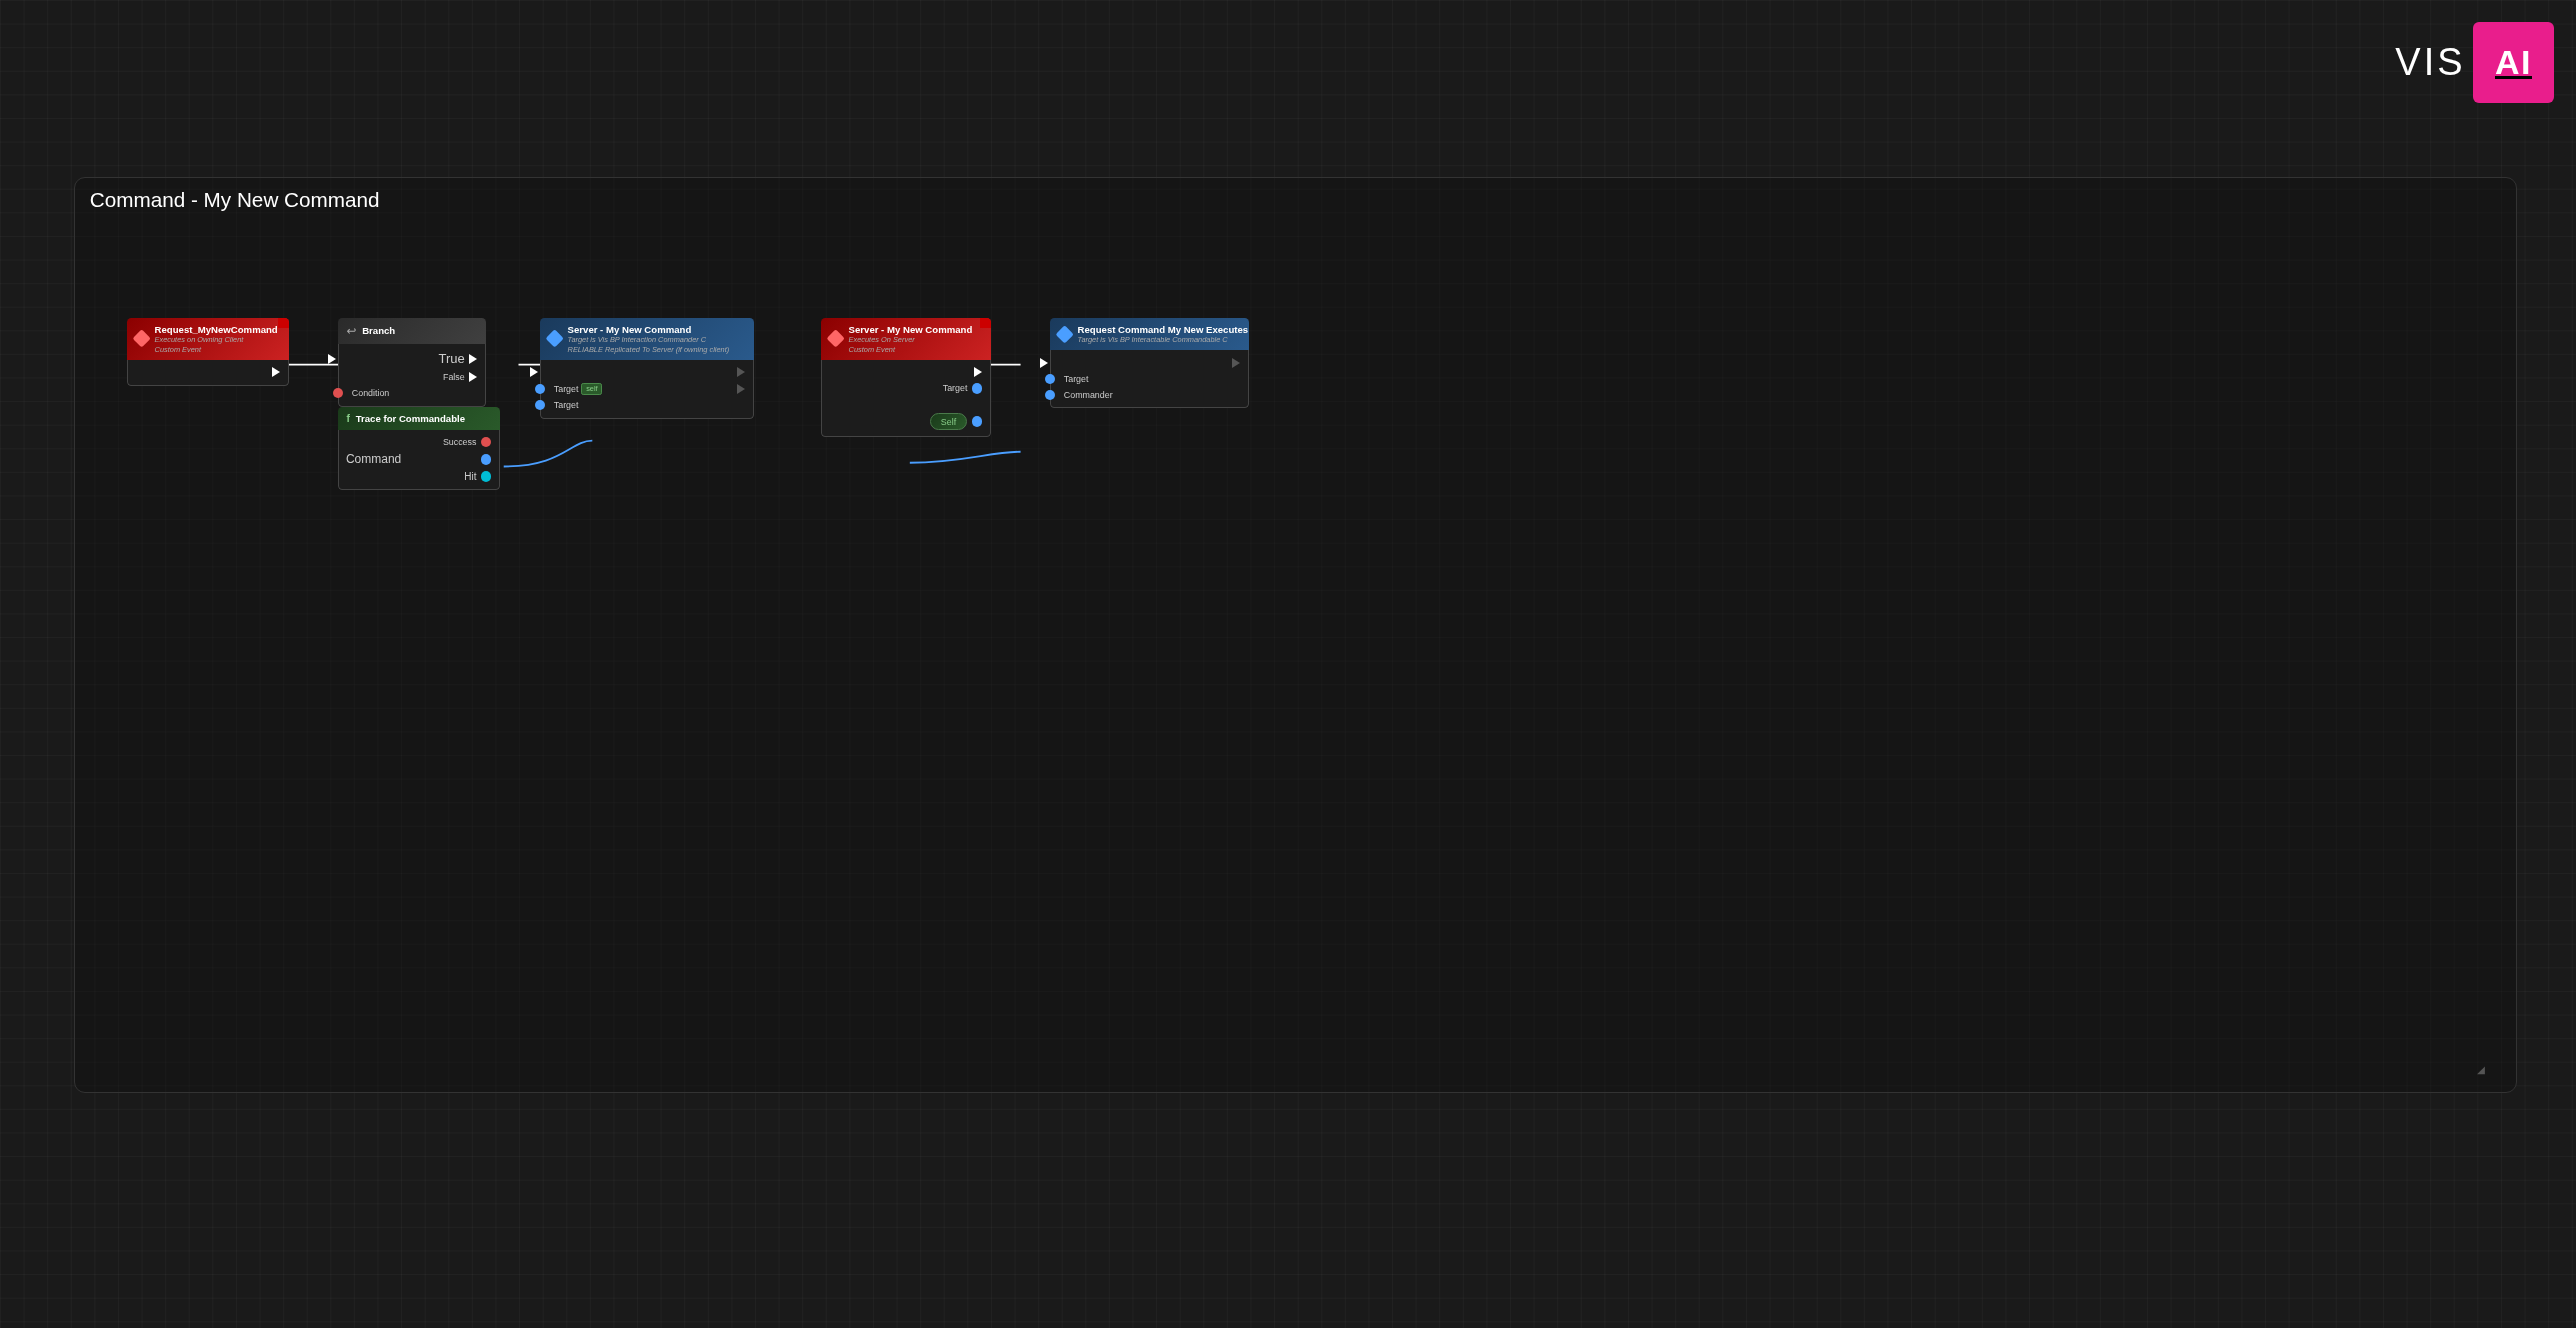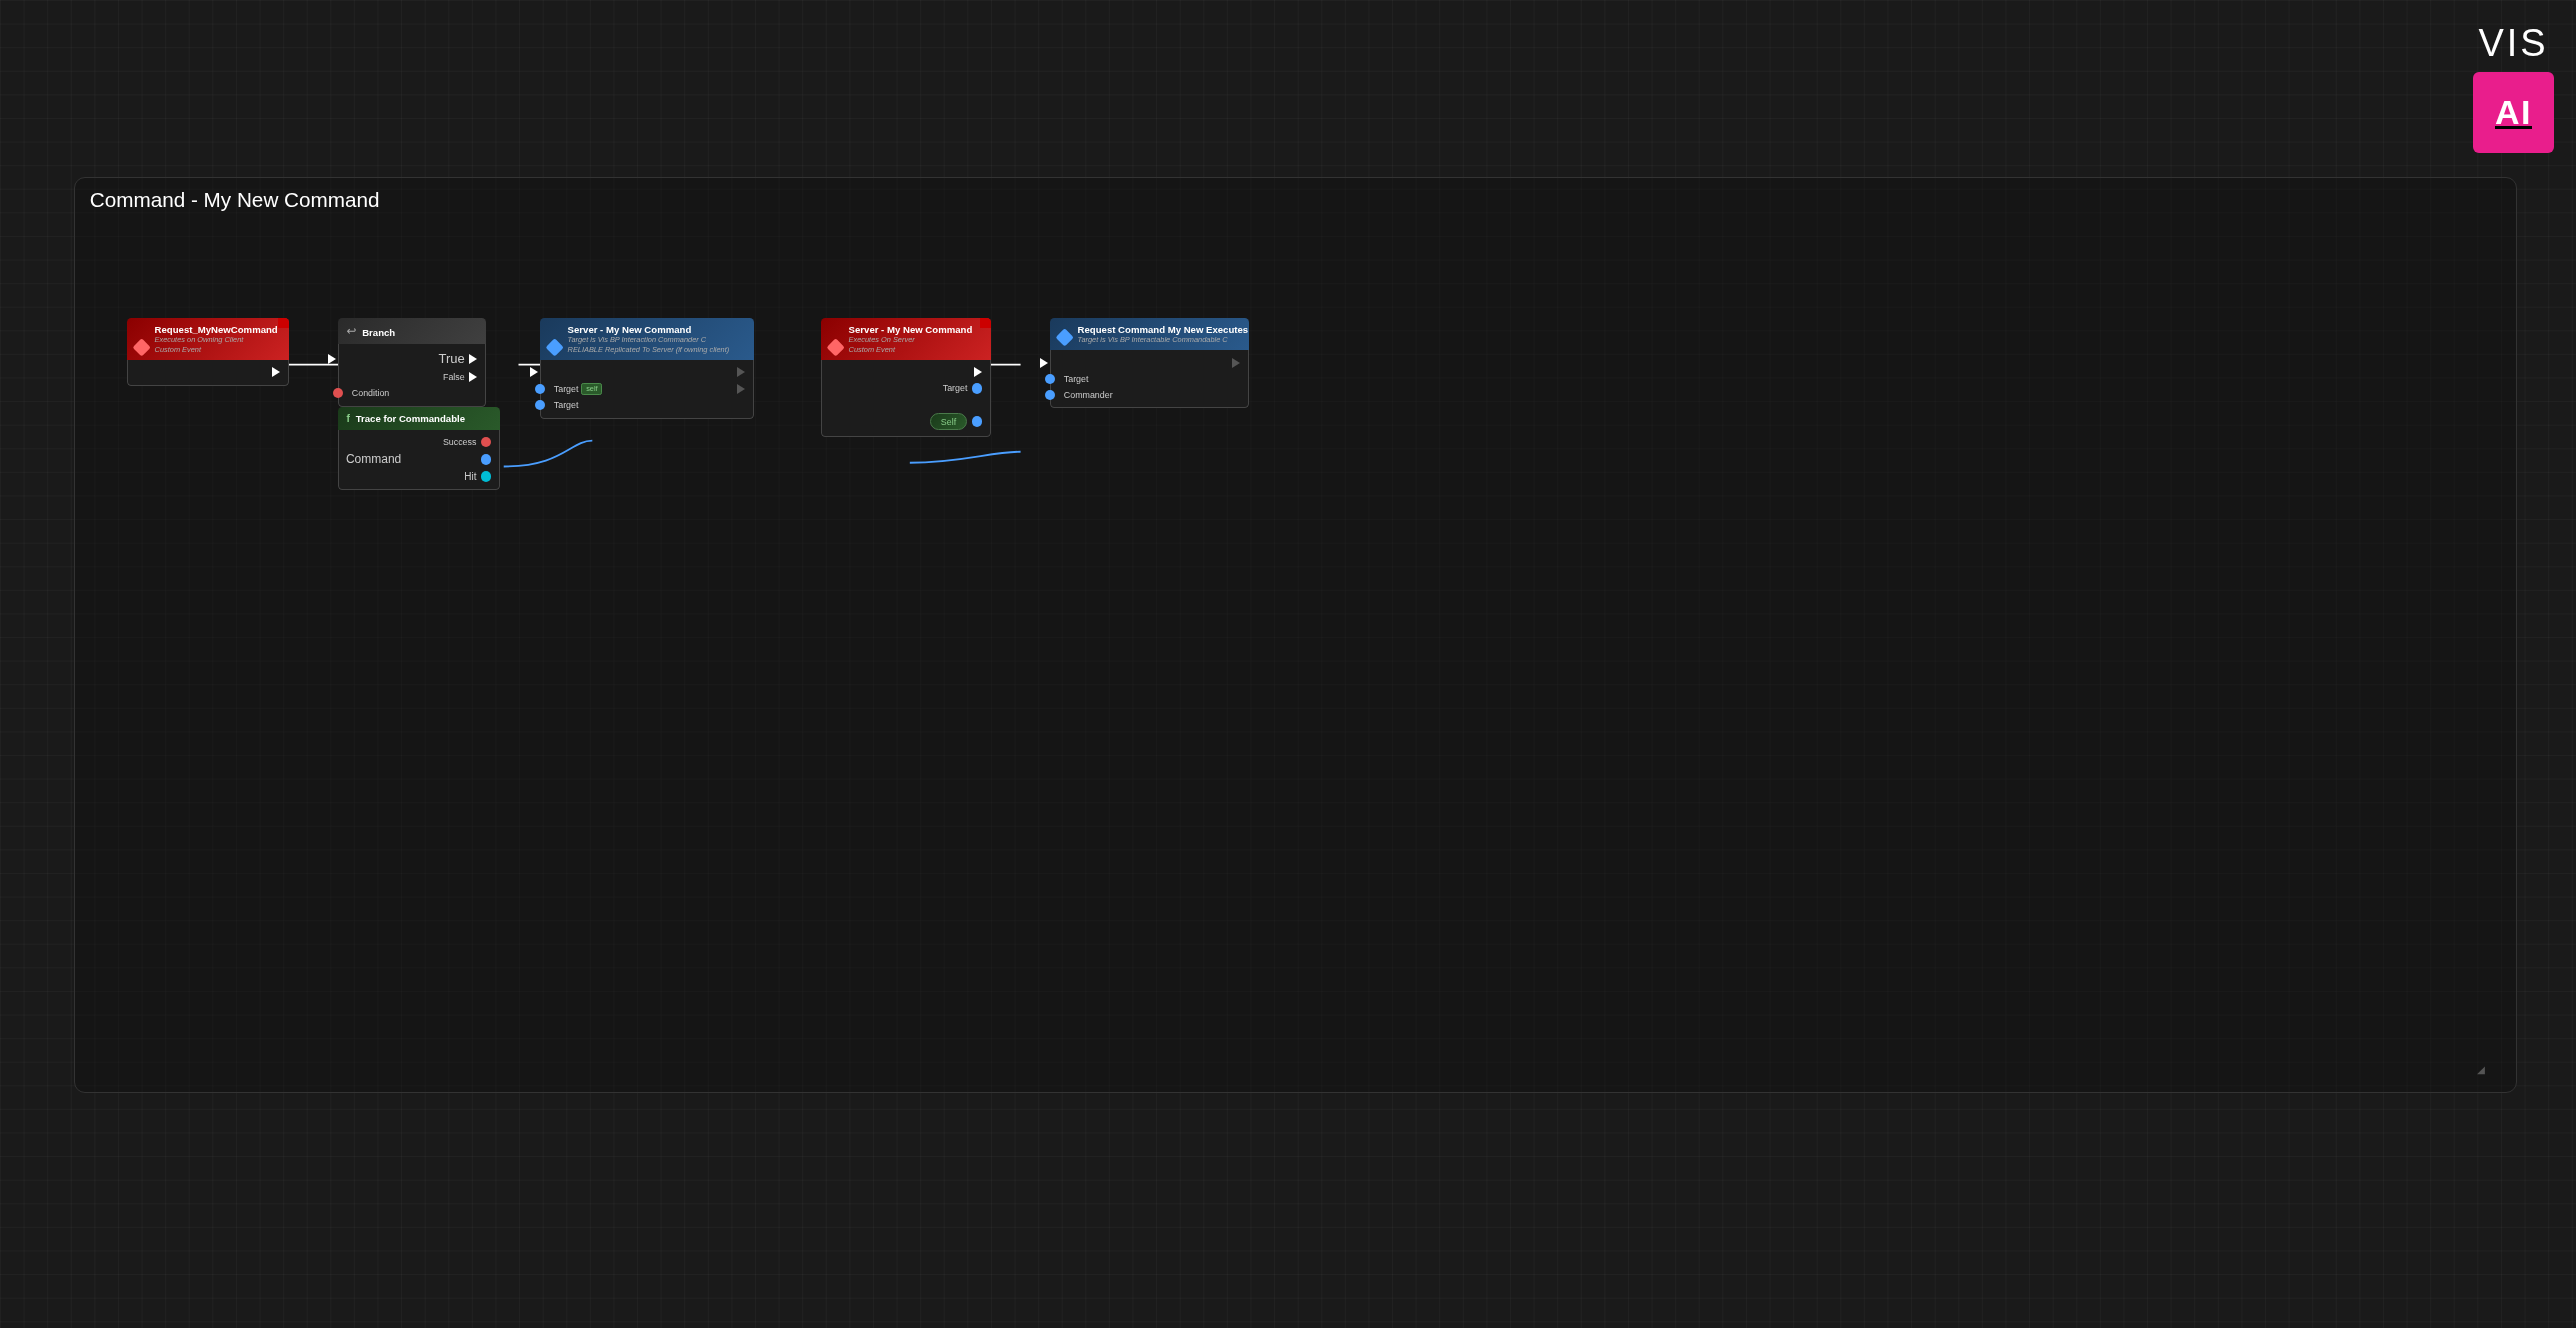--- a/index.html
+++ b/index.html
@@ -18,21 +18,20 @@
     }
 
     
     .logo-container {
       position: absolute;
       top: 22px;
       right: 22px;
       display: flex;
       align-items: center;
       gap: 7.4px;
-      flex-direction: column;
     }
 
     .logo-text {
       color: #ffffff;
       font-size: 38px;
       font-weight: 300;
       letter-spacing: 3px;
     }
 
     .logo-box {
@@ -89,21 +88,21 @@
       position: absolute;
       border-radius: 4.4px;
       overflow: visible;
       min-width: 118px;
     }
 
     .node-header {
       padding: 5.9px 8.9px;
       border-radius: 4.4px 4.4px 0 0;
       display: flex;
-      align-items: flex-end;
+      align-items: center;
       gap: 5.9px;
       position: relative;
     }
 
     .node-icon {
       width: 14.8px;
       height: 14.8px;
       border-radius: 50%;
       display: inline-block;
       flex-shrink: 0;

